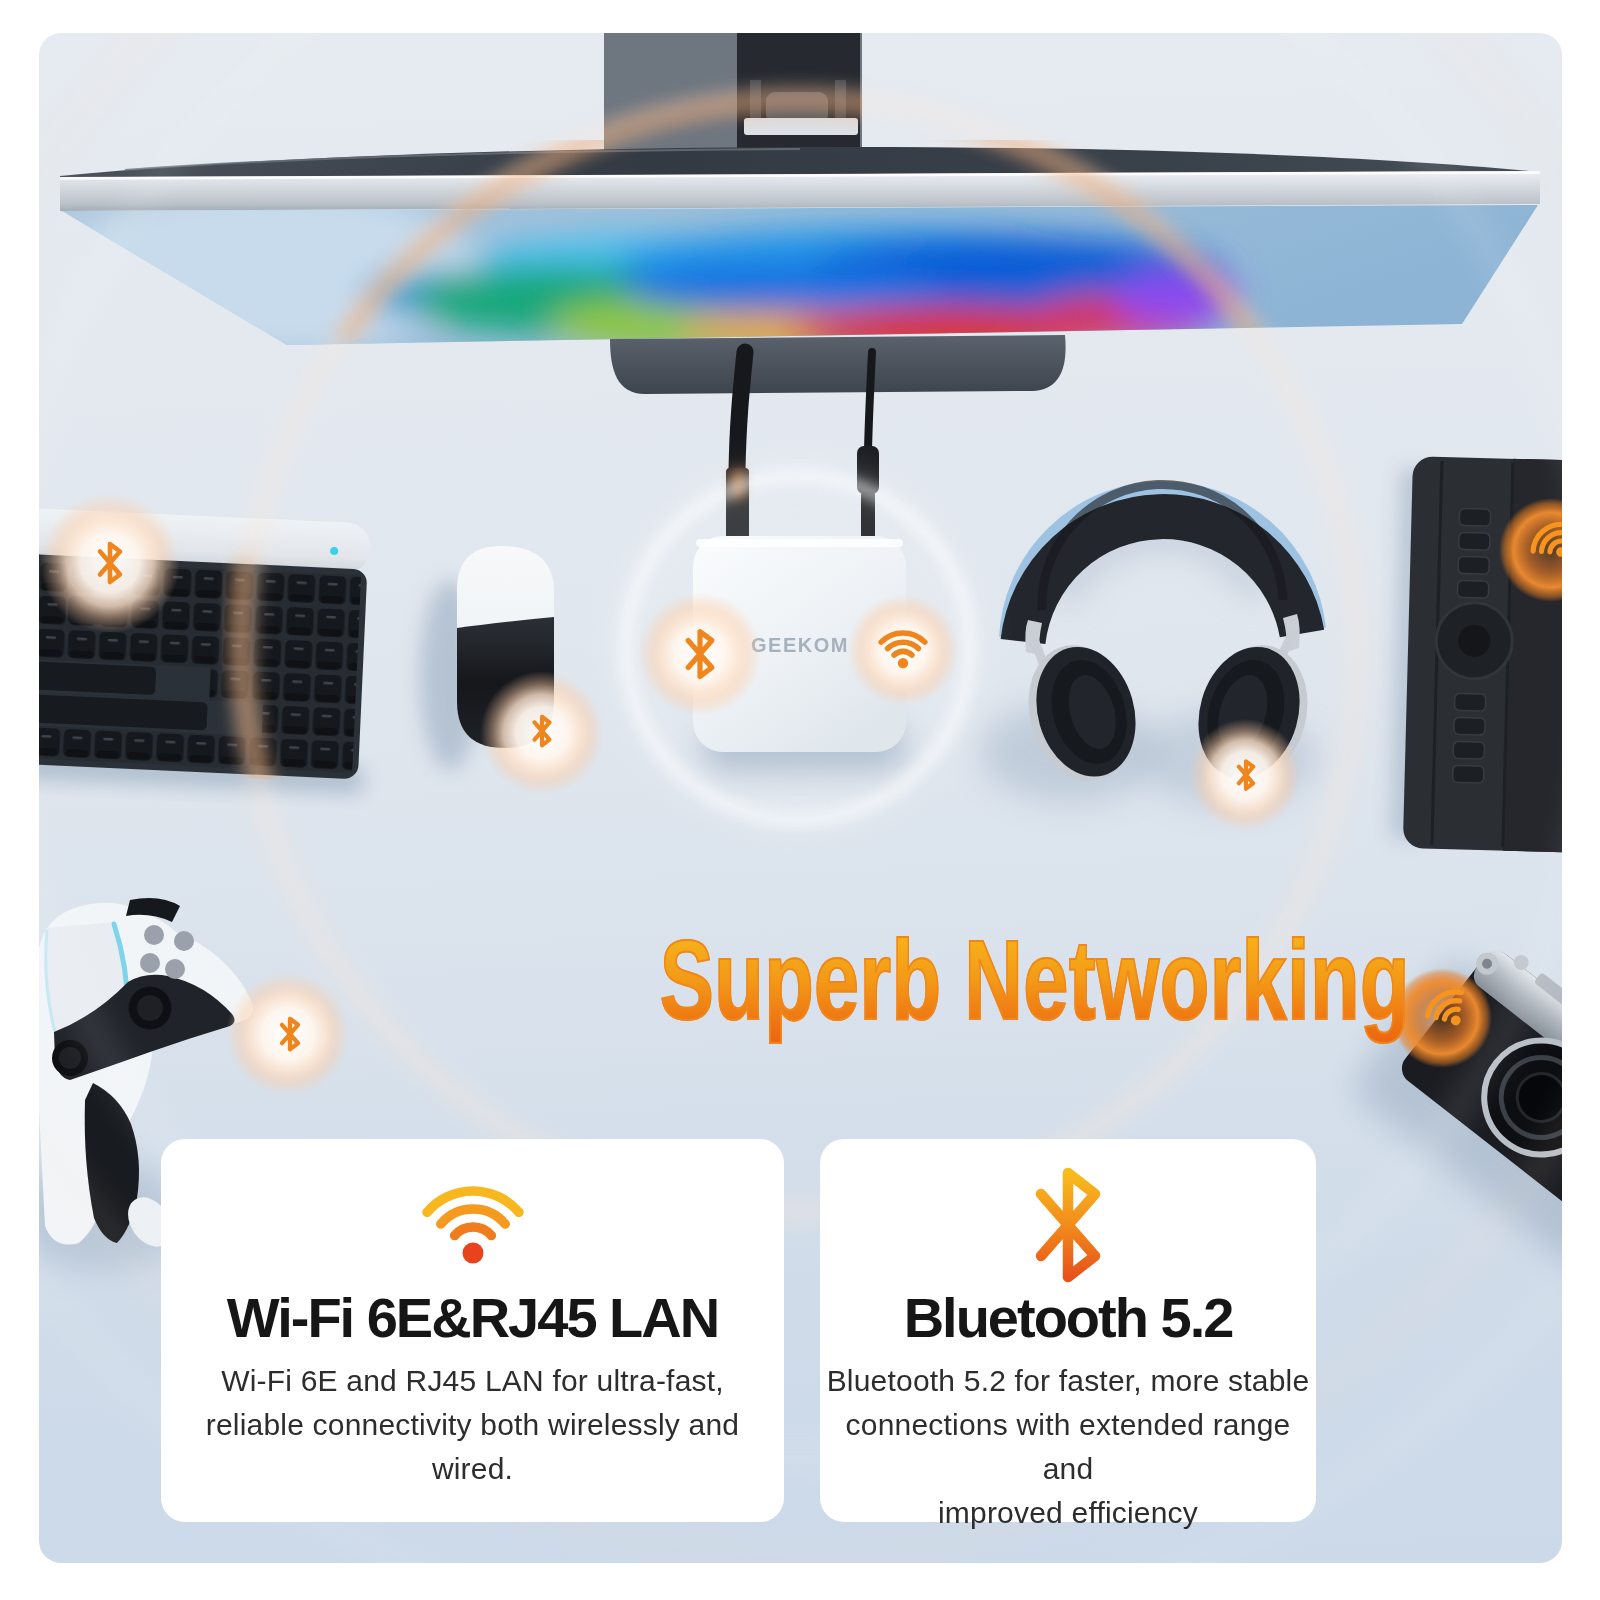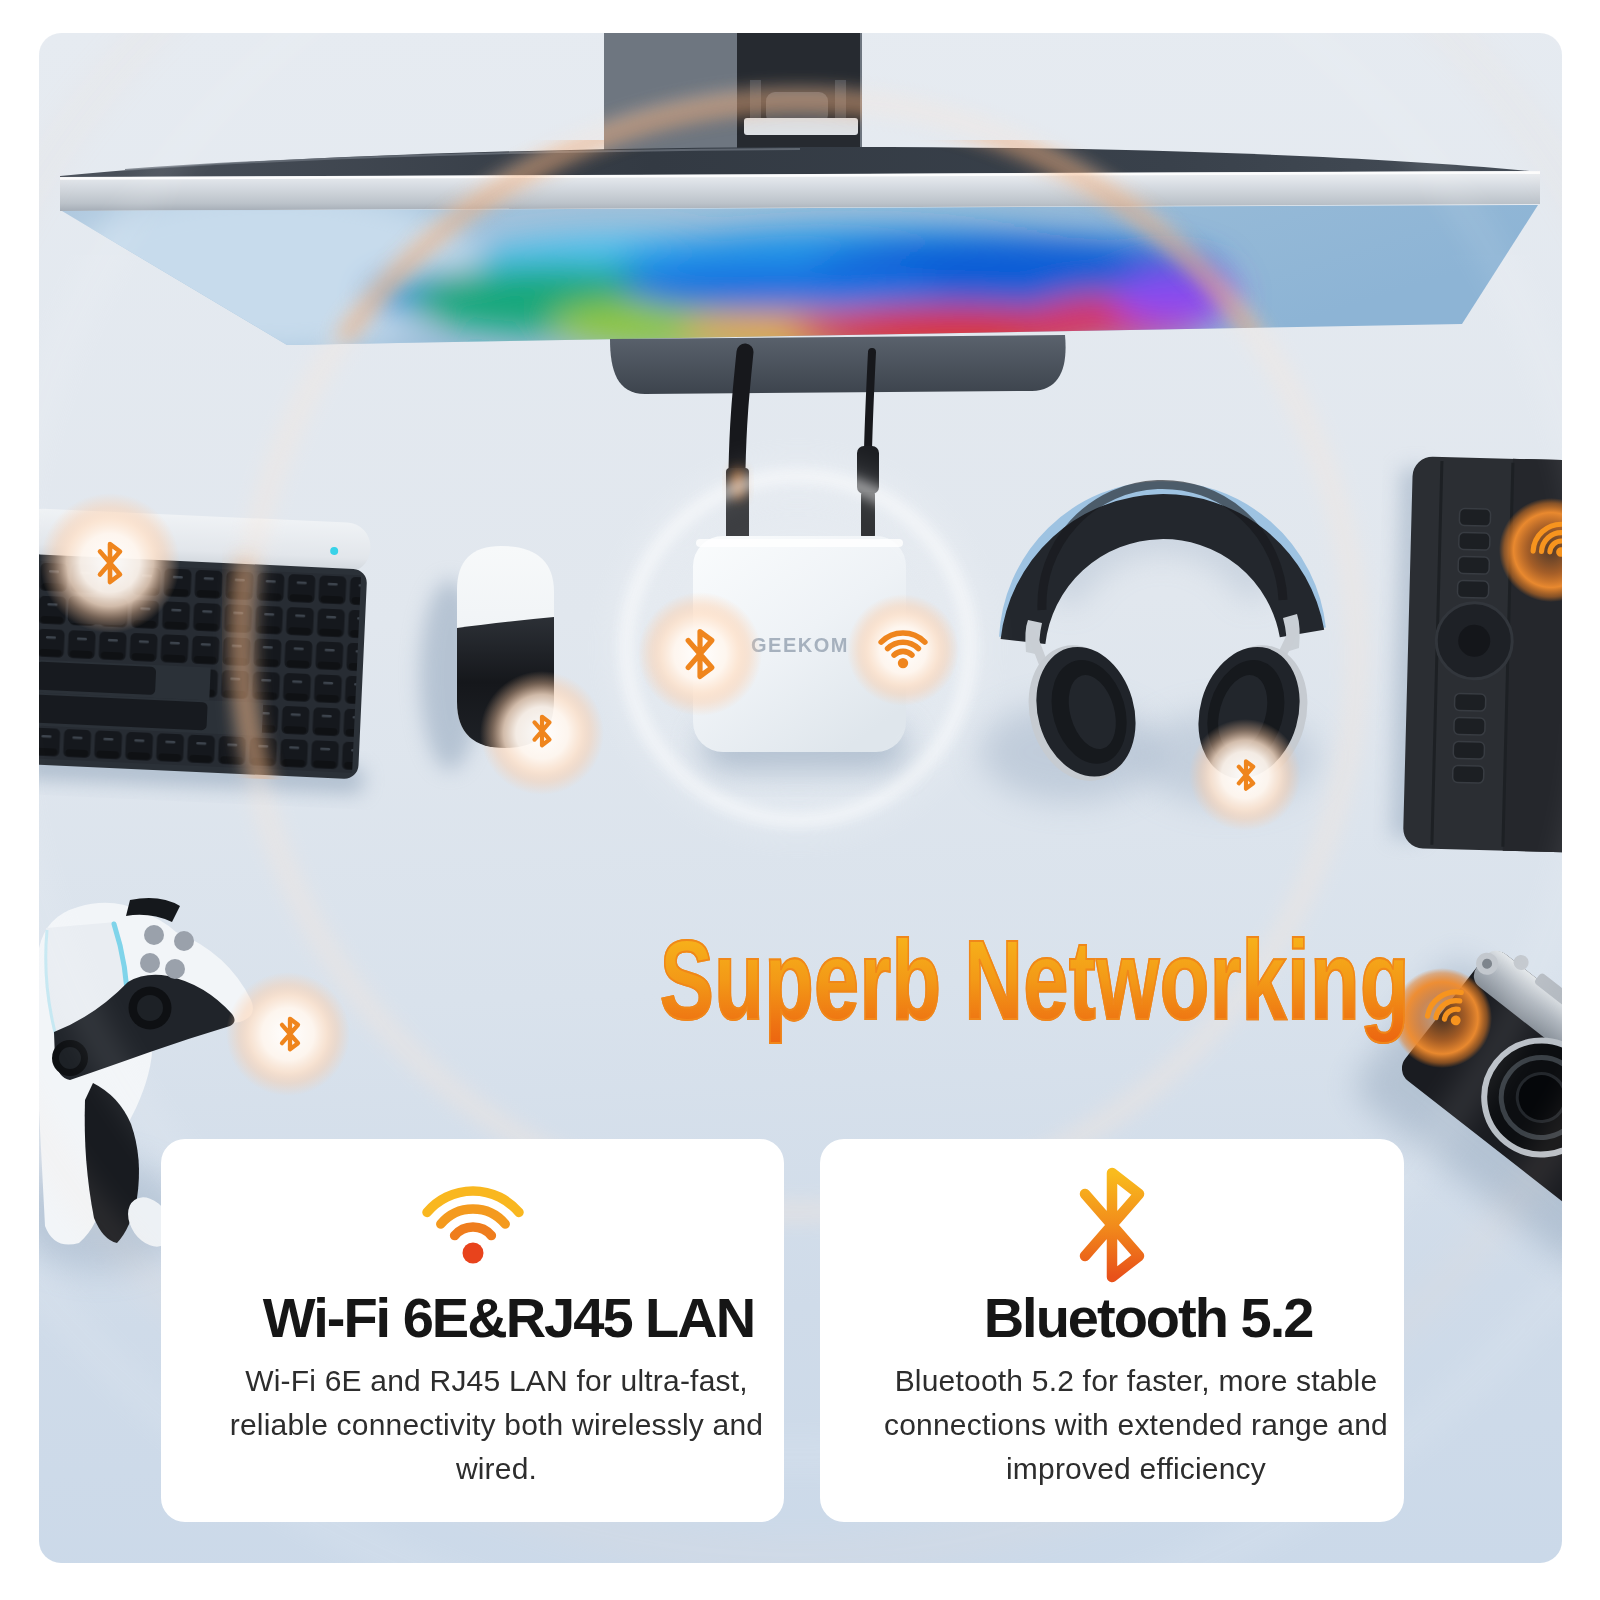--- a/index.html
+++ b/index.html
@@ -7,22 +7,22 @@
        font-family:"Liberation Sans",sans-serif;}
   #photo{position:absolute;left:39px;top:33px;width:1523px;height:1530px;border-radius:22px;overflow:hidden;
        background:linear-gradient(178deg,#e6ebf1 0%,#e1e7ee 38%,#d9e2ec 62%,#cfdbe9 82%,#cbd9e9 100%);}
   #photo svg.scene{position:absolute;left:0;top:0;}
   .title{position:absolute;left:0;top:881px;width:100%;text-align:right;line-height:1.15;}
   .title span{display:inline-block;transform:scaleX(0.712);transform-origin:50% 50%;
        font-size:114px;font-weight:bold;letter-spacing:0.5px;-webkit-text-stroke:2px #f0871a;
        background:linear-gradient(180deg,#f9be1c 0%,#f39a17 50%,#ee7212 85%,#ec6410 100%);
        -webkit-background-clip:text;background-clip:text;color:transparent;}
   .card{position:absolute;top:1106px;height:383px;background:#ffffff;border-radius:24px;text-align:center;}
-  .card .ttl{position:absolute;top:146px;left:0;width:100%;font-size:56px;font-weight:bold;color:#161616;letter-spacing:-2px;margin-left:36px;}
-  .card .bdy{position:absolute;top:220px;left:0;width:100%;font-size:30px;color:#2d2d2d;line-height:44px;letter-spacing:0.2px;padding-left:24px;}
+  .card .ttl{position:absolute;top:146px;left:0;width:100%;font-size:56px;font-weight:bold;color:#161616;letter-spacing:-2px;}
+  .card .bdy{position:absolute;top:220px;left:0;width:100%;font-size:30px;color:#2d2d2d;line-height:44px;letter-spacing:0.2px;}
   .card svg{position:absolute;left:50%;transform:translateX(-50%);}
 </style>
 </head>
 <body>
 <div id="photo">
 <svg class="scene" width="1523" height="1530" viewBox="39 33 1523 1530">
 <defs>
   <linearGradient id="slabg" x1="0" y1="0" x2="1" y2="0">
     <stop offset="0" stop-color="#4b525c"></stop>
           <stop offset="0.4" stop-color="#333a43"></stop>
@@ -315,21 +315,21 @@
   <svg width="130" height="95" viewBox="-65 -75 130 95" style="top:39px;">
     <path d="M 0,0 L 0.01,0" stroke="#e8431c" stroke-width="21" stroke-linecap="round"></path>
     <path d="M -18.4,-17.4 A 24 24 0 0 1 18.4,-17.4" stroke="#ef7d1d" stroke-width="9.5" fill="none" stroke-linecap="round"></path>
     <path d="M -32.2,-29.0 A 42 42 0 0 1 32.2,-29.0" stroke="#f49a1e" stroke-width="9.5" fill="none" stroke-linecap="round"></path>
     <path d="M -46.0,-40.6 A 60 60 0 0 1 46.0,-40.6" stroke="#f9b71f" stroke-width="9.5" fill="none" stroke-linecap="round"></path>
   </svg>
   <div class="ttl">Wi-Fi 6E&amp;RJ45 LAN</div>
   <div class="bdy">Wi-Fi 6E and RJ45 LAN for ultra-fast,<br>reliable connectivity both wirelessly and<br>wired.</div>
 </div>
 
-<div class="card" style="left:781px;width:584px;">
+<div class="card" style="left:781px;width:496px;">
   <svg width="76" height="126" viewBox="-38 -63 76 126" style="top:23px;">
     <defs>
           <linearGradient id="btg" x1="0" y1="0" x2="0" y2="1">
       <stop offset="0" stop-color="#f9bb1d"></stop>
             <stop offset="0.5" stop-color="#f28c1b"></stop>
             <stop offset="1" stop-color="#e8511a"></stop>
     </linearGradient>
         </defs>
     <path d="M -27,-31 L 27,31 L 0,52 L 0,-52 L 27,-31 L -27,31" fill="none" stroke="url(#btg)" stroke-width="10.5" stroke-linecap="round" stroke-linejoin="round"></path>
   </svg>

